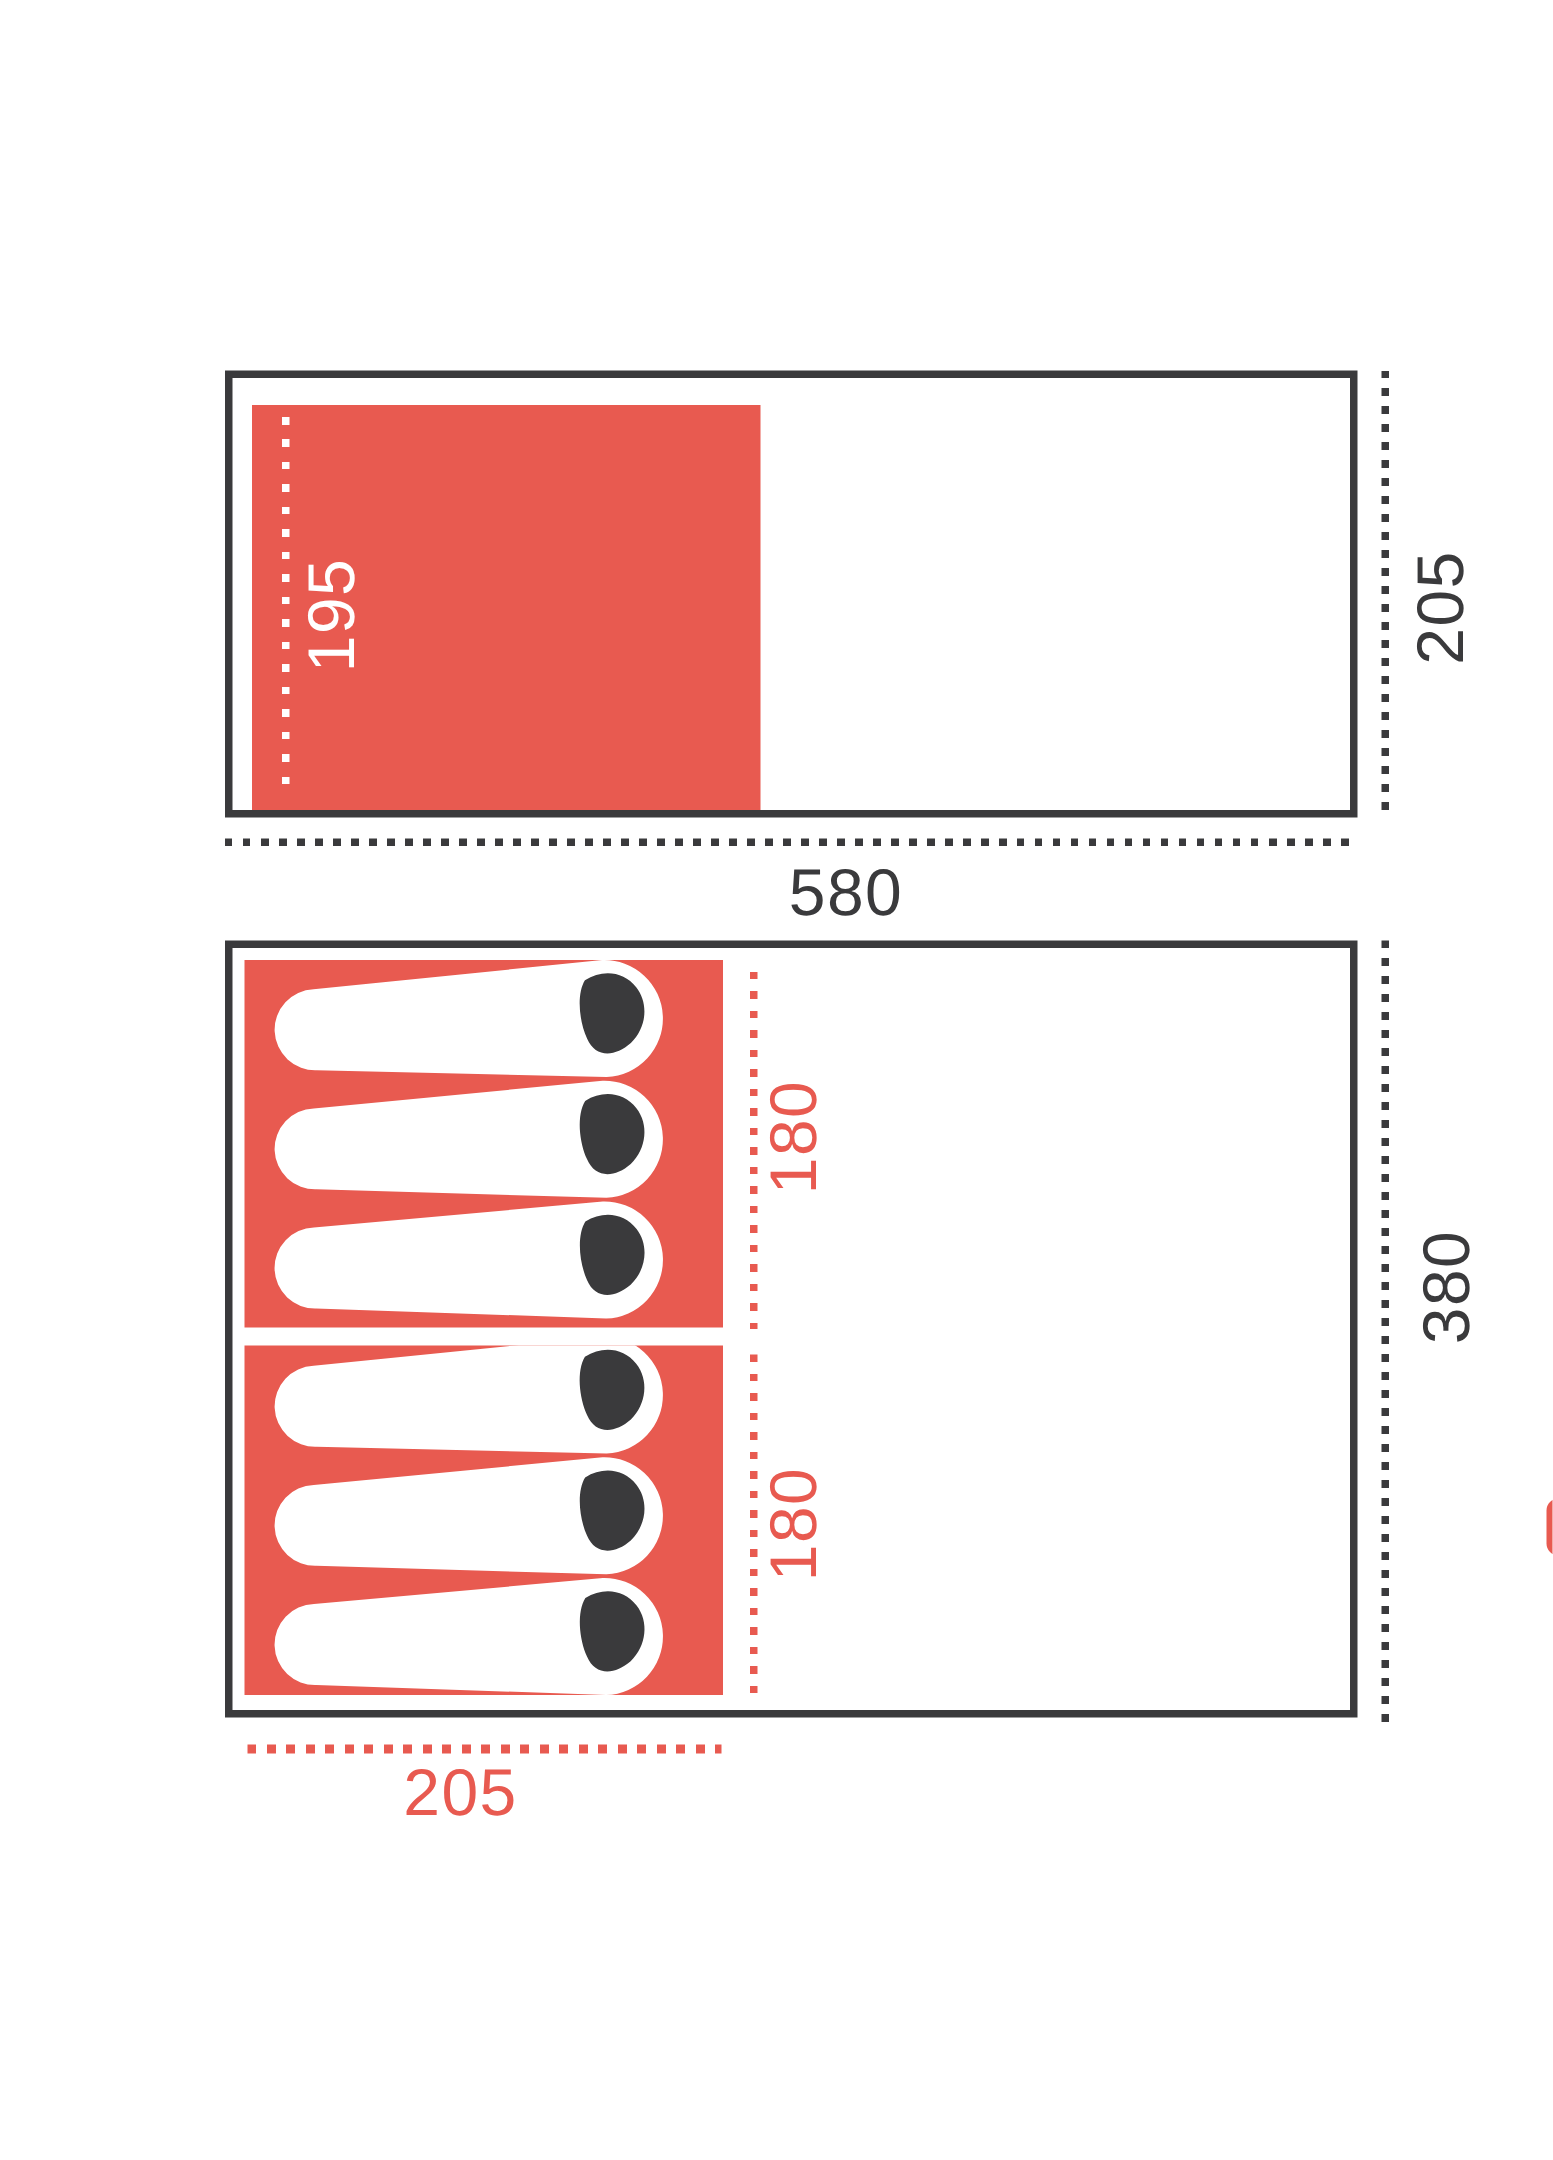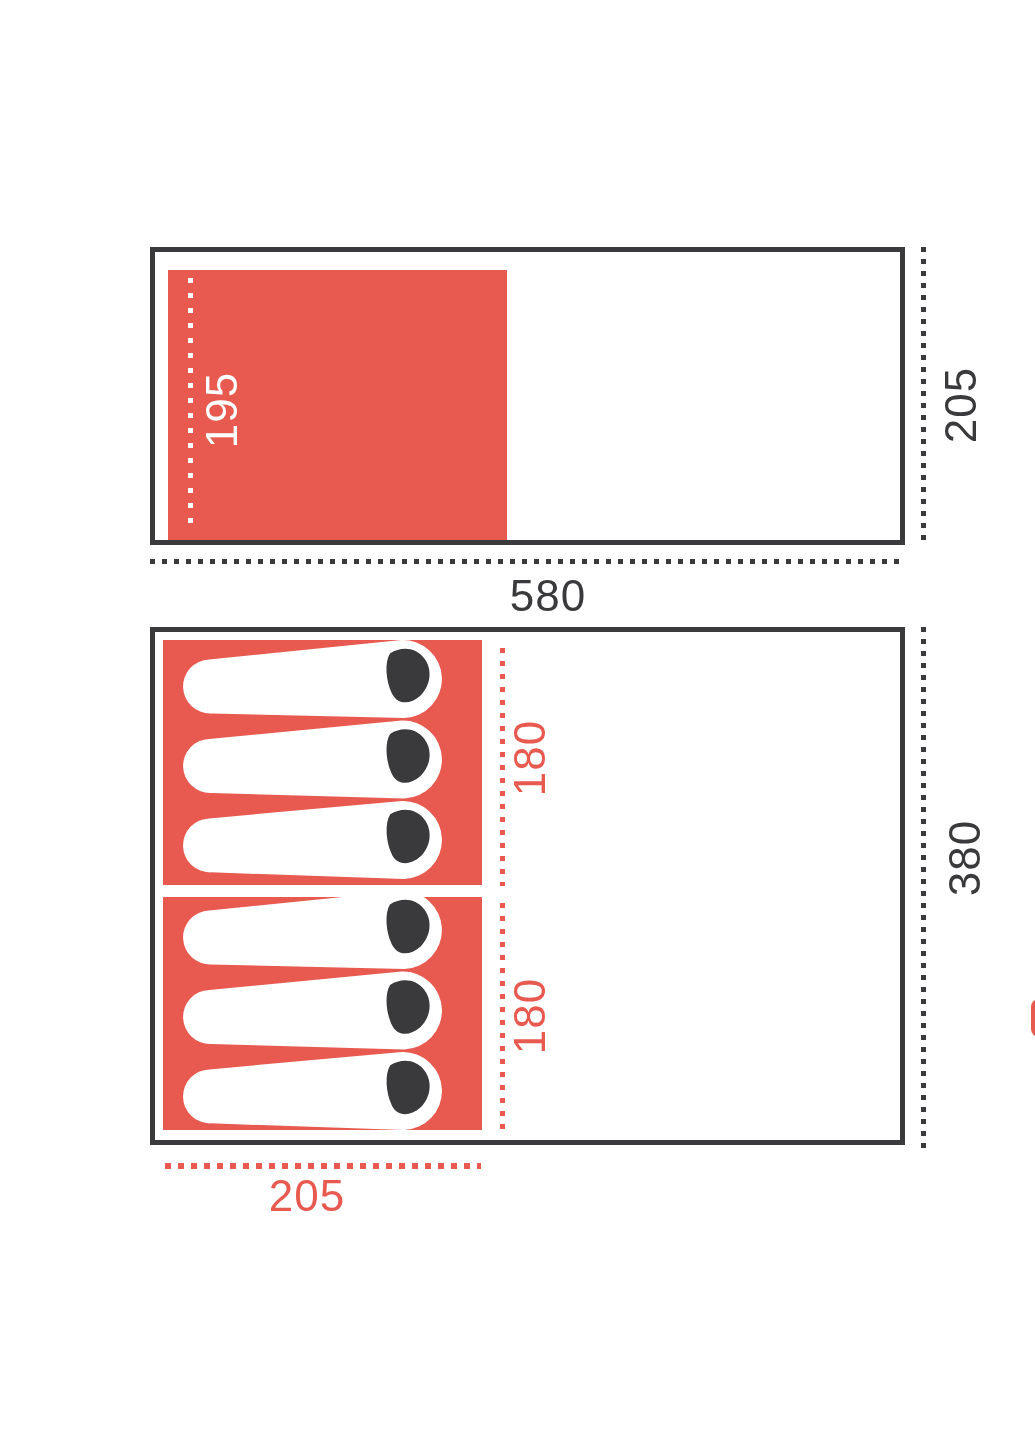--- a/index.html
+++ b/index.html
@@ -54,21 +54,21 @@
 </div>
 
 <div class="dots-v dark" style="left:921px;top:247px;height:298px;"></div>
 
 <div class="dim vert" style="left:935px;top:325px;width:52px;height:160px;">
   <span>205</span>
 </div>
 
 <div class="dots-h dark" style="left:150px;top:559px;width:755px;"></div>
 
-<div class="dim" style="left:468px;top:570px;width:160px;height:52px;">
+<div class="dim" style="left:484px;top:570px;width:160px;height:52px;">
   <span>580</span>
 </div>
 
 <div class="plan-rect" style="left:150px;top:627px;width:755px;height:518px;"></div>
 
 <div class="room" style="left:163px;top:640px;width:319px;height:245px;">
   <svg viewBox="0 0 319 245" preserveAspectRatio="none">
       <g transform="rotate(-2.2 150 42.5)">
         <path d="M 47 15.5 L 240 3.5 A 39 39 0 0 1 240 81.5 L 47 69.5 A 27 27 0 0 1 47 15.5 Z" fill="#ffffff"></path>
         <path d="M 228 16.5 C 240 9.5 254 11.5 262 22.5 C 270 33.5 268 49.5 257 59.5 C 246 68.5 233 68.5 228 55.5 C 223 43.5 222 25.5 228 16.5 Z" fill="#3a3a3c"></path>

